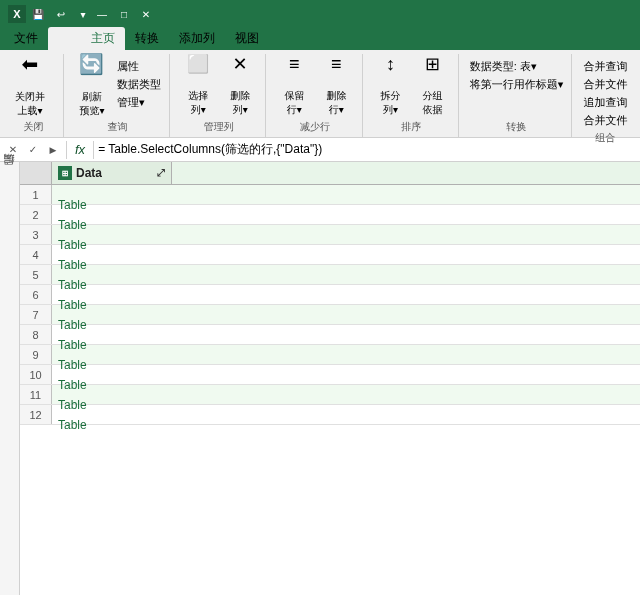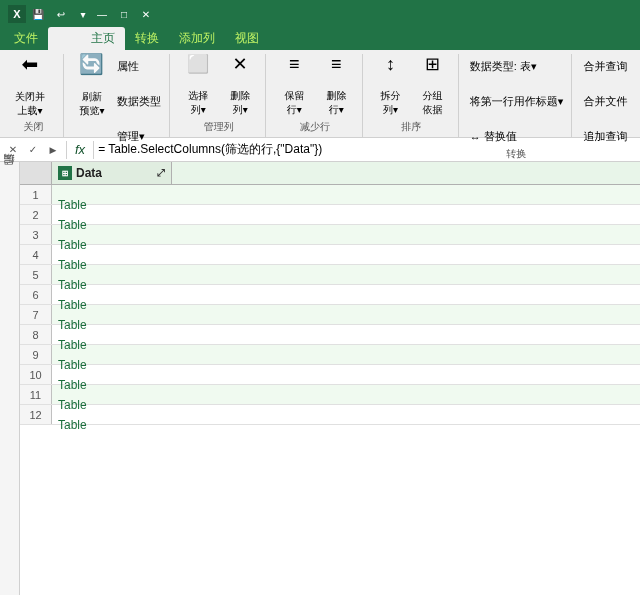--- a/index.html
+++ b/index.html
@@ -77,21 +77,21 @@
     .ribbon-tabs {
       background: #217346;
       display: flex;
       align-items: flex-end;
       padding: 0 4px;
       height: 22px;
     }
     .ribbon-tab {
       padding: 3px 10px;
       font-size: 12px;
-      color: #bef264;
+      color: #000000;
       cursor: pointer;
       border-radius: 3px 3px 0 0;
     }
     .ribbon-tab.active {
       background: #f0f0f0;
       color: #217346;
       font-weight: 500;
       padding-left: 43px;
     }
 
@@ -154,21 +154,21 @@
       gap: 3px;
       cursor: pointer;
       padding: 1px 3px;
       border-radius: 2px;
       font-size: 11px;
       white-space: nowrap;
     }
     .ribbon-small-col {
       display: flex;
       flex-direction: column;
-      gap: 18px;
+      gap: 1px;
     }
 
     
     .formula-bar {
       display: flex;
       align-items: center;
       background: white;
       border-bottom: 1px solid #d0d0d0;
       height: 24px;
       padding: 0 4px;
@@ -371,20 +371,21 @@
       <div class="ribbon-btn-large">
         <div class="icon">🔄</div>
         <div class="label">刷新<br>预览▾</div>
       </div>
       <div class="ribbon-small-col">
         <div class="ribbon-btn-small">属性</div>
         <div class="ribbon-btn-small">数据类型</div>
         <div class="ribbon-btn-small">管理▾</div>
       </div>
     </div>
+    <div class="ribbon-group-label">查询</div>
   </div>
 
   <div class="ribbon-group">
     <div class="ribbon-group-buttons">
       <div class="ribbon-btn-large">
         <div class="icon" style="font-size:18px">⬜</div>
         <div class="label">选择<br>列▾</div>
       </div>
       <div class="ribbon-btn-large">
         <div class="icon" style="font-size:18px">✕</div>
@@ -420,21 +421,20 @@
       </div>
     </div>
     <div class="ribbon-group-label">排序</div>
   </div>
 
   <div class="ribbon-group">
     <div class="ribbon-group-buttons">
       <div class="ribbon-small-col">
         <div class="ribbon-btn-small">数据类型: 表▾</div>
         <div class="ribbon-btn-small">将第一行用作标题▾</div>
-        <div class="ribbon-btn-small">↔ 替换值</div>
       </div>
     </div>
     <div class="ribbon-group-label">转换</div>
   </div>
 
   <div class="ribbon-group">
     <div class="ribbon-group-buttons">
       <div class="ribbon-small-col">
         <div class="ribbon-btn-small">合并查询</div>
         <div class="ribbon-btn-small">合并文件</div>

